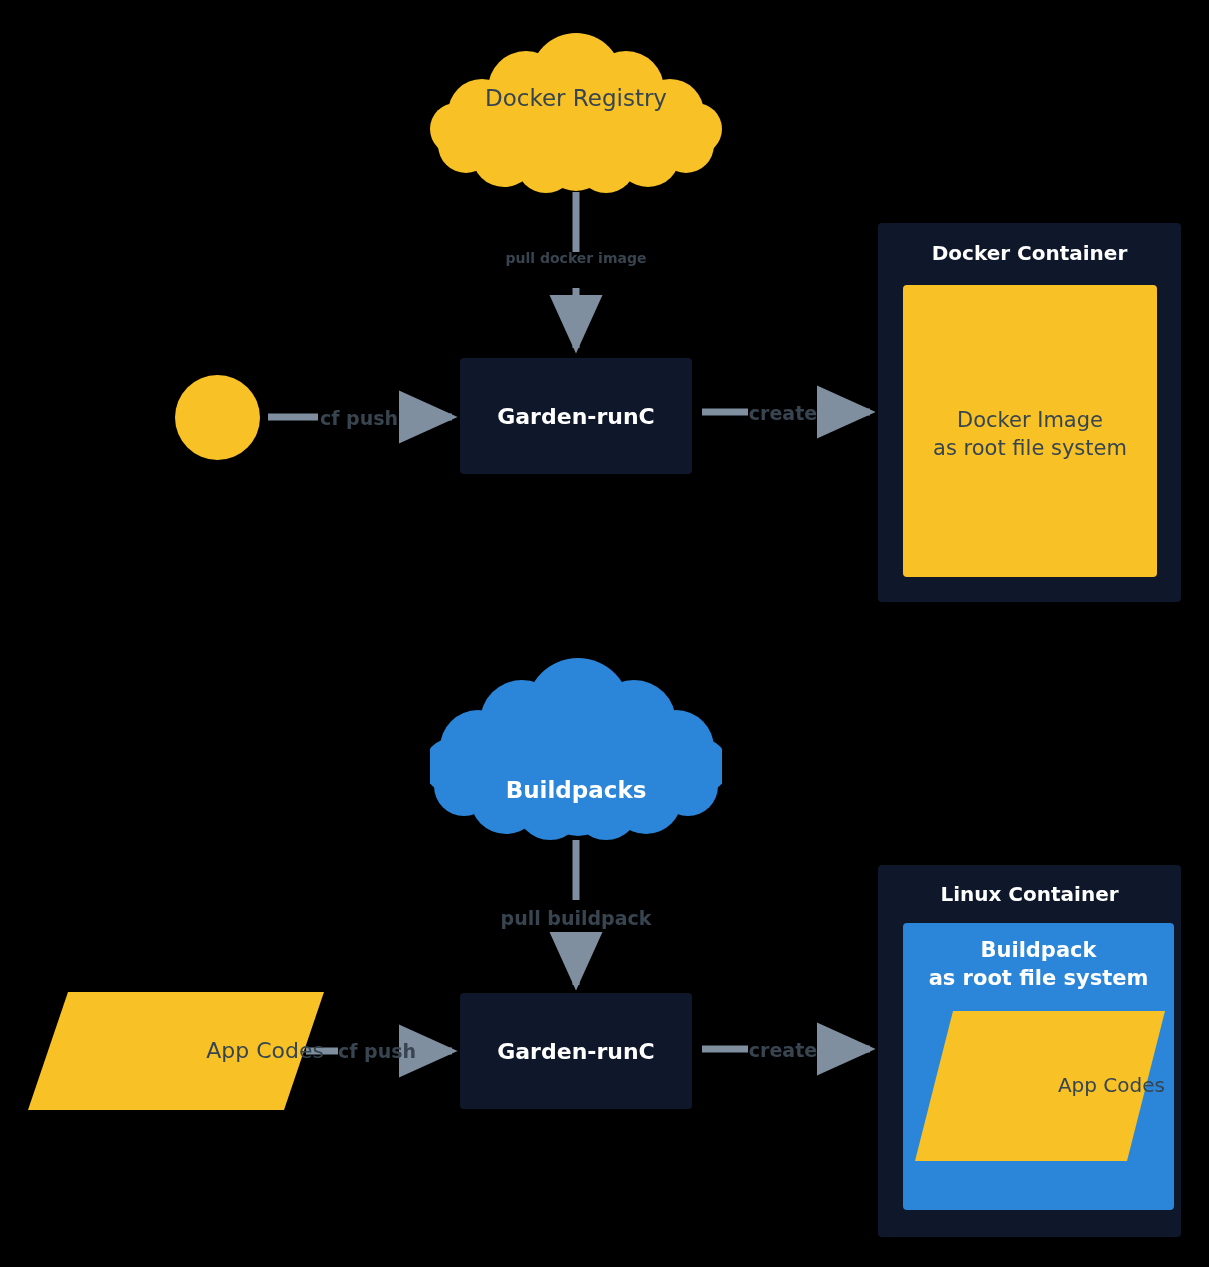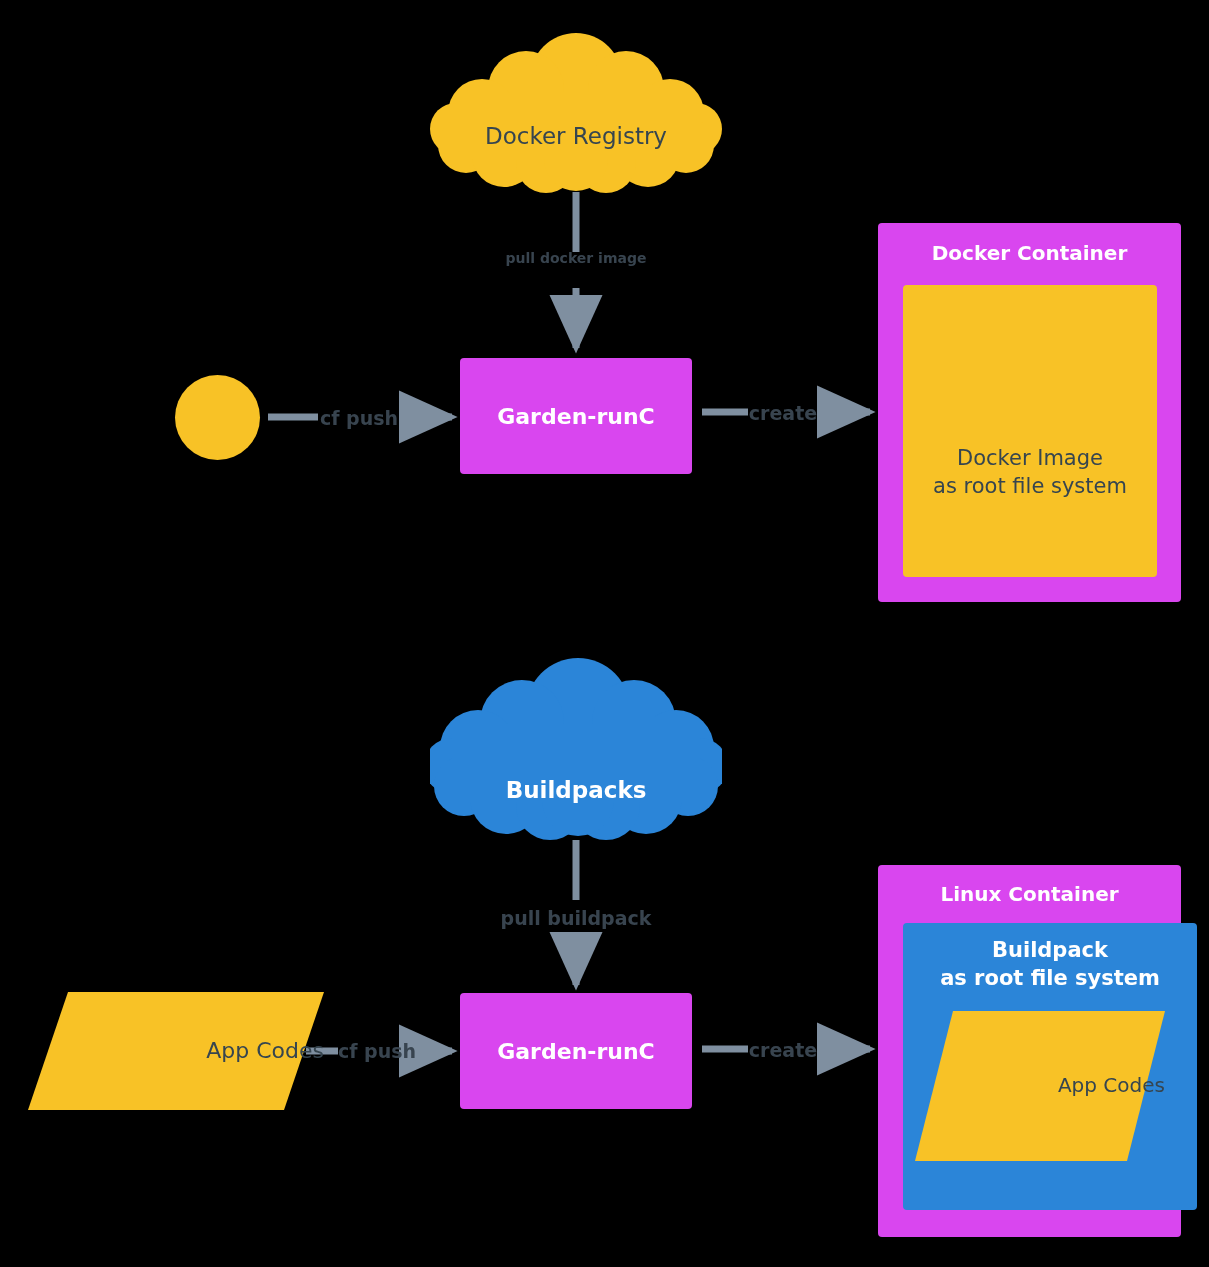--- a/index.html
+++ b/index.html
@@ -44,31 +44,30 @@
     right: 0;
     text-align: center;
   }
 
   
   .box {
     position: absolute;
     border-radius: 4px;
     box-sizing: border-box;
   }
-  .teal    { background: #d946ef; }
+  .teal    { background: #0f172a; }
   .blue    { background: #2b85d8; }
   .yellow  { background: #f8c226; padding-left: 41px; }
 
   .title-white {
     color: #ffffff;
     font-weight: bold;
   }
   .text-dark {
     color: #36454f;
-    margin-top: 38px;
   }
 
   
   .circle {
     position: absolute;
     border-radius: 50%;
     background: #f8c226;
   }
 
   
@@ -216,21 +215,21 @@
     <div class="para-text" style="top:46px; font-size:22px;">App Codes</div>
   </div>
 
   <div class="box teal" style="left:460px; top:993px; width:232px; height:116px;">
     <div class="node-label title-white" style="top:45px; font-size:22px;">Garden-runC</div>
   </div>
 
   <div class="box teal" style="left:878px; top:865px; width:303px; height:372px;">
     <div class="node-label title-white" style="top:16px; font-size:20px;">Linux Container</div>
 
-    <div class="box blue" style="left:25px; top:58px; width:294px; height:287px;">
+    <div class="box blue" style="left:25px; top:58px; width:271px; height:287px;">
       <div class="node-label title-white" style="top:14px; font-size:21px;">Buildpack</div>
       <div class="node-label title-white" style="top:42px; font-size:21px;">as root file system</div>
 
       <div class="parallelogram" style="left:12px; top:88px; width:250px; height:150px;">
         <svg viewBox="0 0 250 150" preserveAspectRatio="none">
           <polygon points="38,0 250,0 212,150 0,150" fill="#f8c226"></polygon>
         </svg>
         <div class="para-text" style="top:62px; font-size:20px;">App Codes</div>
       </div>
     </div>

